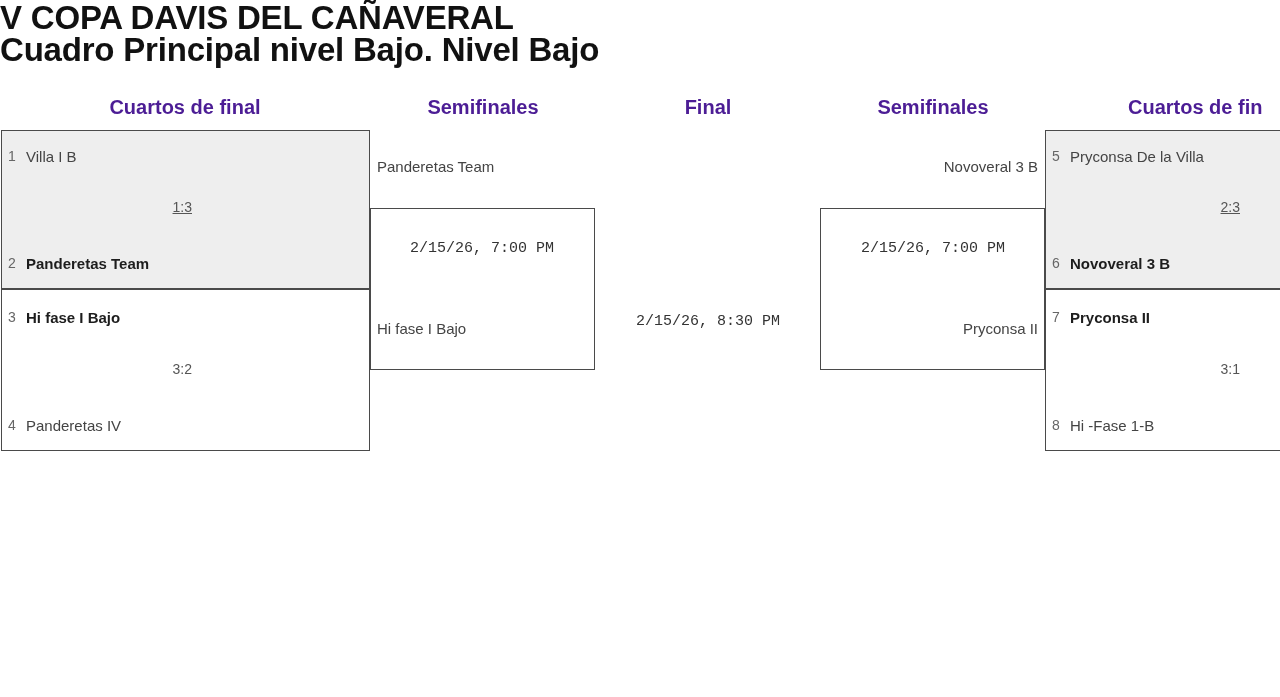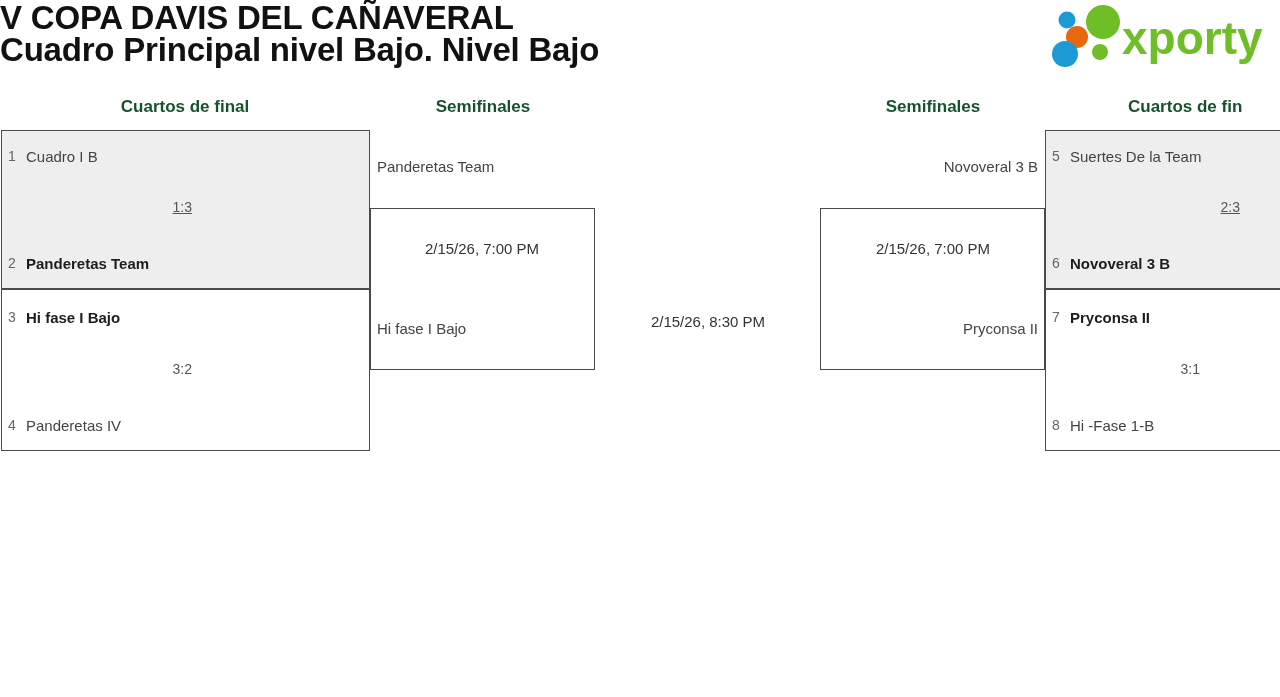--- a/index.html
+++ b/index.html
@@ -17,21 +17,21 @@
     font-size: 33px; font-weight: 700; color: #111111;
     line-height: 32px; white-space: nowrap; letter-spacing: -0.2px;
   }
 
   .logo { position: absolute; left: 1048px; top: 4px; width: 232px; height: 64px; }
   .logo svg { display: block; }
 
   
   .col-header {
     position: absolute; top: 96px;
-    font-size: 17px; font-weight: 700; color: #14532d;
+    font-size: 20px; font-weight: 700; color: #4c1d95;
     text-align: center; white-space: nowrap; line-height: 22px;
   }
 
   
   .box { position: absolute; border: 1px solid #4a4a4a; background: #ffffff; }
   .box.shaded { background: #eeeeee; }
 
   
   .slot { position: absolute; display: flex; align-items: center; white-space: nowrap; }
   .seed {
@@ -48,57 +48,46 @@
   }
   .score.right { text-align: right; }
 
   
   .adv {
     position: absolute; font-size: 15px; color: #444444; white-space: nowrap;
   }
   .adv.r { text-align: right; }
   .date {
     position: absolute; font-size: 15px; color: #333333;
-    white-space: nowrap; text-align: center;
+    white-space: nowrap; text-align: center; font-family: Liberation Mono, monospace;
   }
 </style>
 </head>
 <body>
 
 <div id="root">
 
   <div class="title-block">
     <div class="title-line">V COPA DAVIS DEL CAÑAVERAL</div>
     <div class="title-line">Cuadro Principal nivel Bajo. Nivel Bajo</div>
   </div>
 
-  <div class="logo">
-    <svg width="232" height="64" viewBox="0 0 232 64" xmlns="http://www.w3.org/2000/svg" aria-hidden="true">
-      <g>
-        <circle cx="19" cy="16" r="8.5" fill="#1b9ad6"></circle>
-        <circle cx="55" cy="18" r="17" fill="#6fbe27"></circle>
-        <circle cx="29" cy="33" r="11" fill="#e8680f"></circle>
-        <circle cx="17" cy="50" r="13" fill="#1b9ad6"></circle>
-        <circle cx="52" cy="48" r="8" fill="#6fbe27"></circle>
-      </g>
-      <text x="74" y="50" font-family="Liberation Sans, sans-serif" font-size="46" font-weight="700" fill="#6fbe27">xporty</text>
-    </svg>
-  </div>
 
   <div class="col-header" style="left:85px; width:200px;">Cuartos de final</div>
   <div class="col-header" style="left:383px; width:200px;">Semifinales</div>
+  <div class="col-header" style="left:608px; width:200px;">Final</div>
   <div class="col-header" style="left:833px; width:200px;">Semifinales</div>
   <div class="col-header" style="left:1128px; width:200px; text-align:left;">Cuartos de fin</div>
 
   <div class="box shaded" style="left:1px; top:130px; width:369px; height:159px;"></div>
   <div class="box" style="left:1px; top:289px; width:369px; height:162px;"></div>
 
   <div class="slot" style="left:8px; top:145px; height:22px;">
     <span class="seed">1</span>
-    <span class="team">Cuadro I B</span>
+    <span class="team">Villa I B</span>
   </div>
   <div class="slot" style="left:8px; top:252px; height:22px;">
     <span class="seed">2</span>
     <span class="team win">Panderetas Team</span>
   </div>
   <div class="score right" style="left:92px; top:199px; width:100px;text-decoration:underline;">1:3</div>
 
   <div class="slot" style="left:8px; top:306px; height:22px;">
     <span class="seed">3</span>
     <span class="team win">Hi fase I Bajo</span>
@@ -121,31 +110,31 @@
 
   <div class="adv r" style="left:838px; top:158px; width:200px;">Novoveral 3 B</div>
   <div class="adv r" style="left:838px; top:320px; width:200px;">Pryconsa II</div>
   <div class="date" style="left:833px; top:240px; width:200px;">2/15/26, 7:00 PM</div>
 
   <div class="box shaded" style="left:1045px; top:130px; width:246px; height:159px;"></div>
   <div class="box" style="left:1045px; top:289px; width:246px; height:162px;"></div>
 
   <div class="slot" style="left:1052px; top:145px; height:22px;">
     <span class="seed">5</span>
-    <span class="team">Suertes De la Team</span>
+    <span class="team">Pryconsa De la Villa</span>
   </div>
   <div class="slot" style="left:1052px; top:252px; height:22px;">
     <span class="seed">6</span>
     <span class="team win">Novoveral 3 B</span>
   </div>
   <div class="score right" style="left:1140px; top:199px; width:100px;text-decoration:underline;">2:3</div>
 
   <div class="slot" style="left:1052px; top:306px; height:22px;">
     <span class="seed">7</span>
     <span class="team win">Pryconsa II</span>
   </div>
   <div class="slot" style="left:1052px; top:414px; height:22px;">
     <span class="seed">8</span>
     <span class="team">Hi -Fase 1-B</span>
   </div>
-  <div class="score right" style="left:1100px; top:361px; width:100px;text-align:right;">3:1</div>
+  <div class="score right" style="left:1140px; top:361px; width:100px;text-align:right;">3:1</div>
 
 </div>
 
 </body></html>

